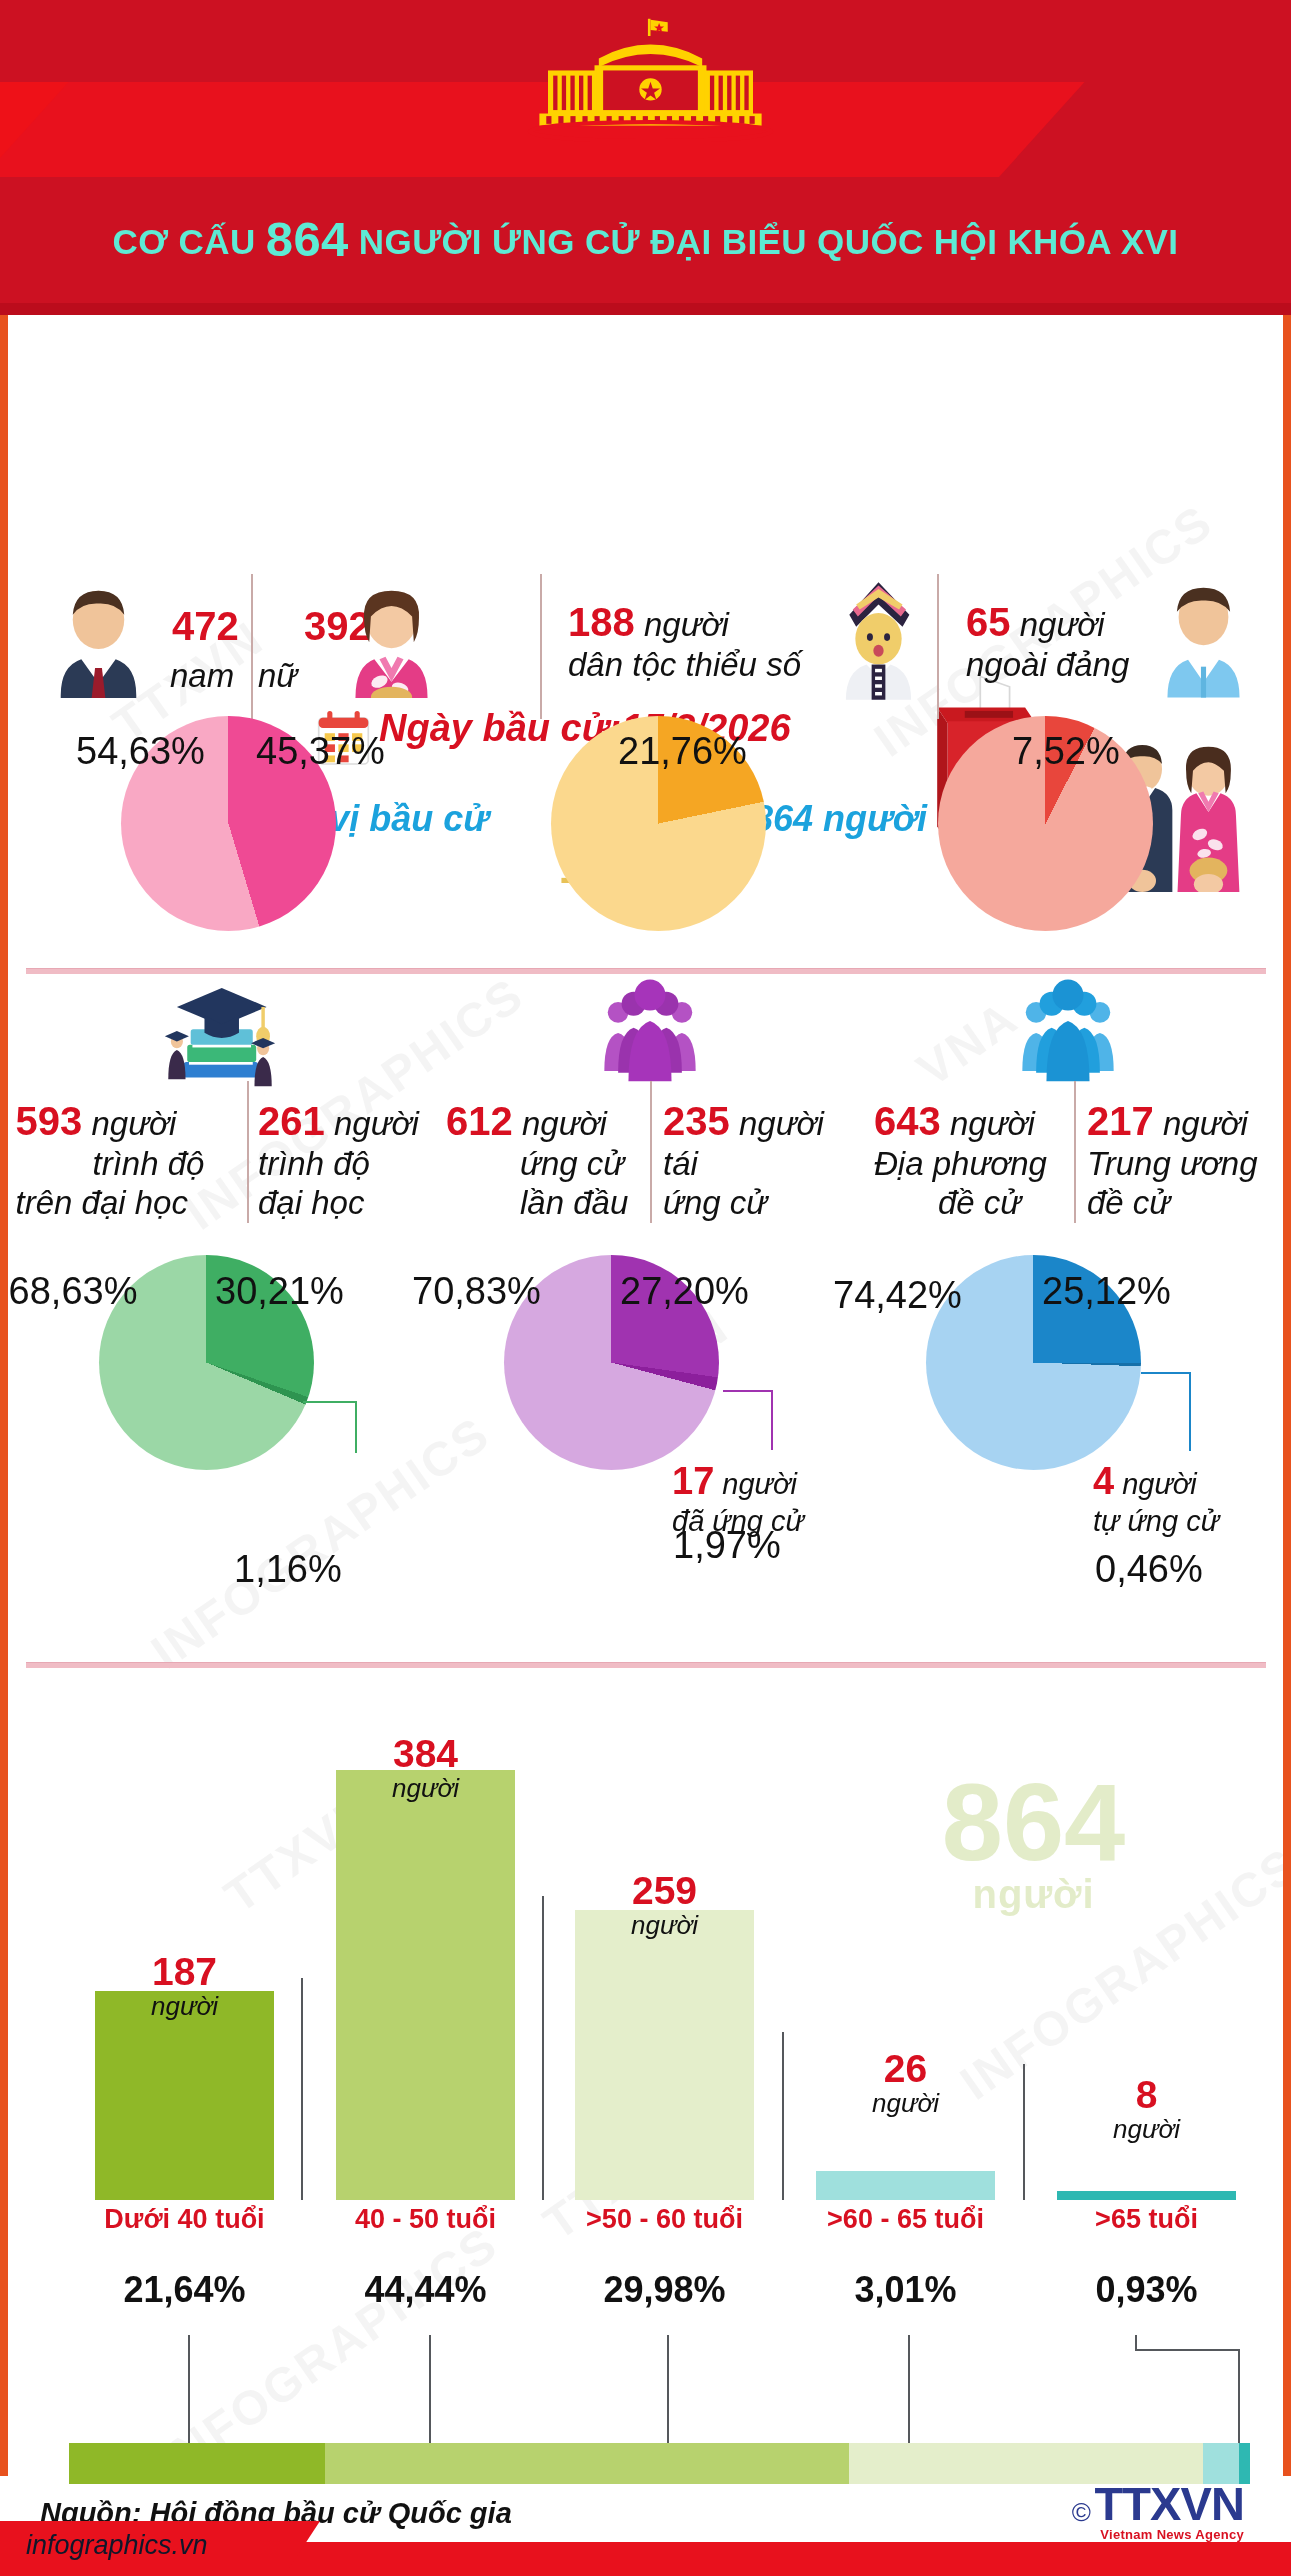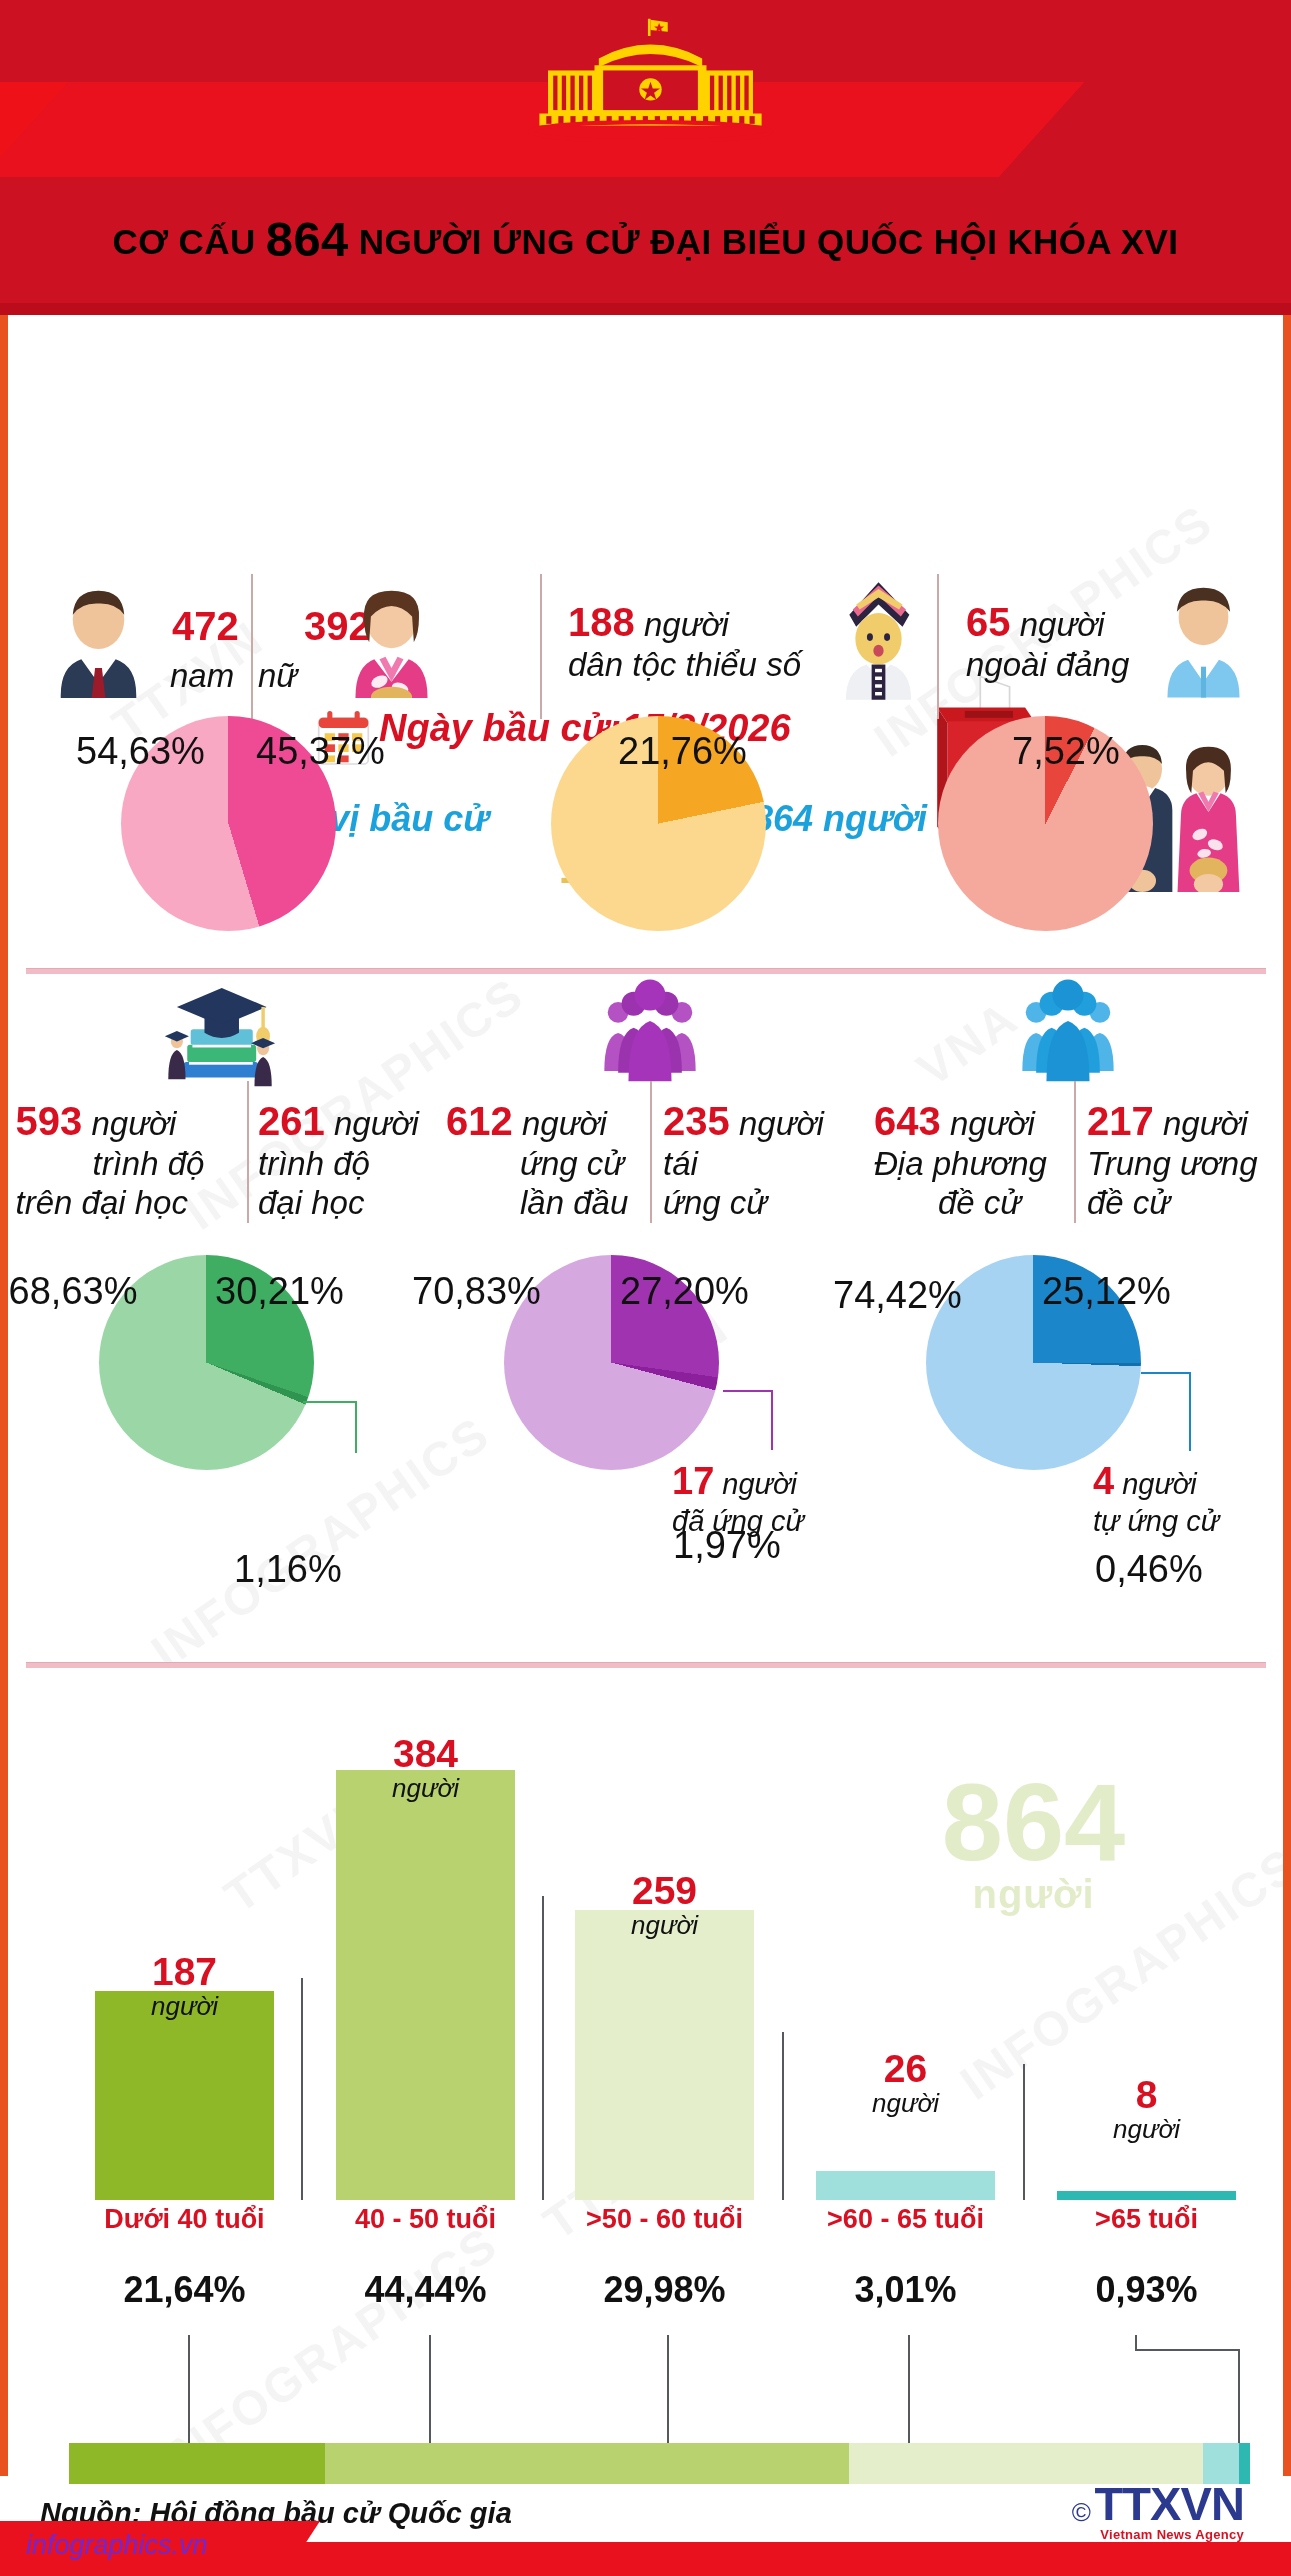--- a/index.html
+++ b/index.html
@@ -18,21 +18,21 @@
     background:#e8111d;
     transform:skewX(-42deg); transform-origin:left bottom;
   }
   .hdr-band2 {
     position:absolute; left:-52px; top:82px; width:551px; height:95px;
     background:#ee1118;
   }
   .capitol { position:absolute; left:517px; top:17px; width:267px; height:125px; }
   .hdr-title {
     position:absolute; left:0; top:211px; width:1291px; text-align:center;
-    color:#000000; font-weight:bold; font-size:35px; letter-spacing:0.4px;
+    color:#5eead4; font-weight:bold; font-size:35px; letter-spacing:0.4px;
     font-family:"Liberation Sans", sans-serif;
     white-space:nowrap;
   }
   .hdr-title .big { font-size:49px; font-weight:bold; vertical-align:-1.7px; }
   .hdr-underline { position:absolute; left:0; top:303px; width:1291px; height:12px; background:#bb0c1c; }
 
   
   .edge-l { position:absolute; left:0; top:315px; width:7.7px; height:2161px; background:#e8521e; }
   .edge-r { position:absolute; right:0; top:315px; width:7.7px; height:2161px; background:#e8521e; }
 
@@ -100,21 +100,21 @@
   .footer { position:absolute; left:0; top:2476px; width:1291px; height:100px; }
   .source { position:absolute; left:40px; top:2497px; font-size:29px;
             font-style:italic; font-weight:bold; color:#111; white-space:nowrap; }
   .foot-red { position:absolute; left:0; top:2542px; width:1291px; height:34px; background:#e8111d; }
   .foot-tab { position:absolute; left:0; top:2521px; width:284px; height:55px; background:#e8111d; }
   .foot-tab:after {
     content:""; position:absolute; right:-36px; top:0; width:0; height:0;
     border-left:36px solid #e8111d; border-bottom:55px solid transparent;
   }
   .foot-url { position:absolute; left:26px; top:2530px; font-size:27px;
-              font-style:italic; color:#6d28d9; font-weight:500; z-index:4; white-space:nowrap; }
+              font-style:italic; color:#0f172a; font-weight:500; z-index:4; white-space:nowrap; }
   .ttxvn { position:absolute; right:47px; top:2480px; text-align:right; }
   .ttxvn .mark { font-size:47px; font-weight:bold; color:#2b3a8f; letter-spacing:-0.9px; line-height:1; }
   .ttxvn .sub { font-size:13px; font-weight:bold; color:#d81021; letter-spacing:0.3px; }
   .copy { position:absolute; right:200px; top:2497px; font-size:26px; color:#2b3a8f; }
 
   
   .wm { position:absolute; color:rgba(150,150,150,0.10); font-weight:bold;
         font-size:48px; letter-spacing:2.6px; transform:rotate(-35deg);
         pointer-events:none; white-space:nowrap; }
 </style>

